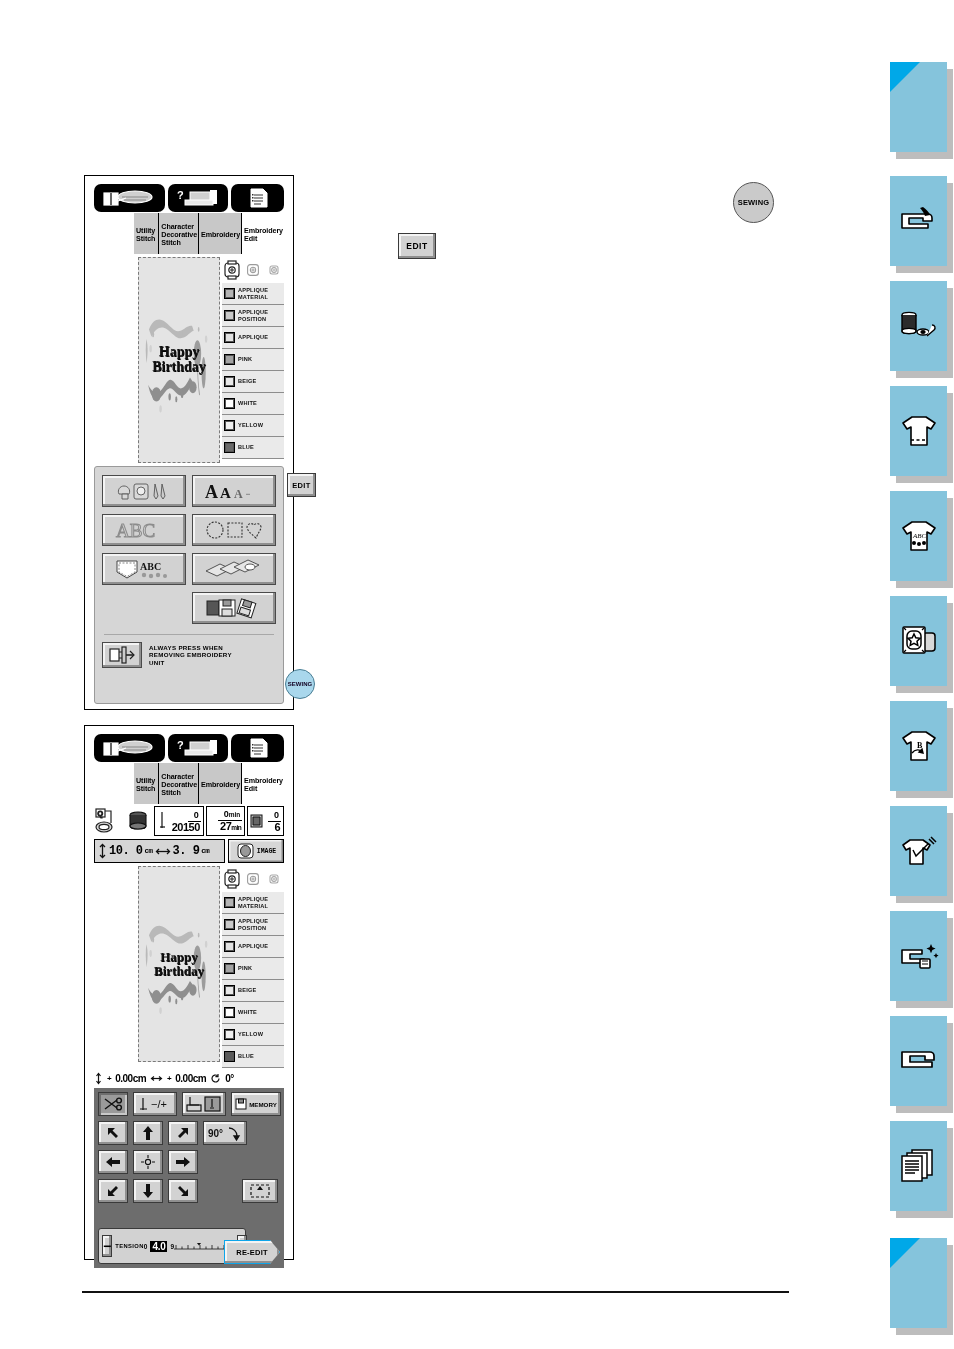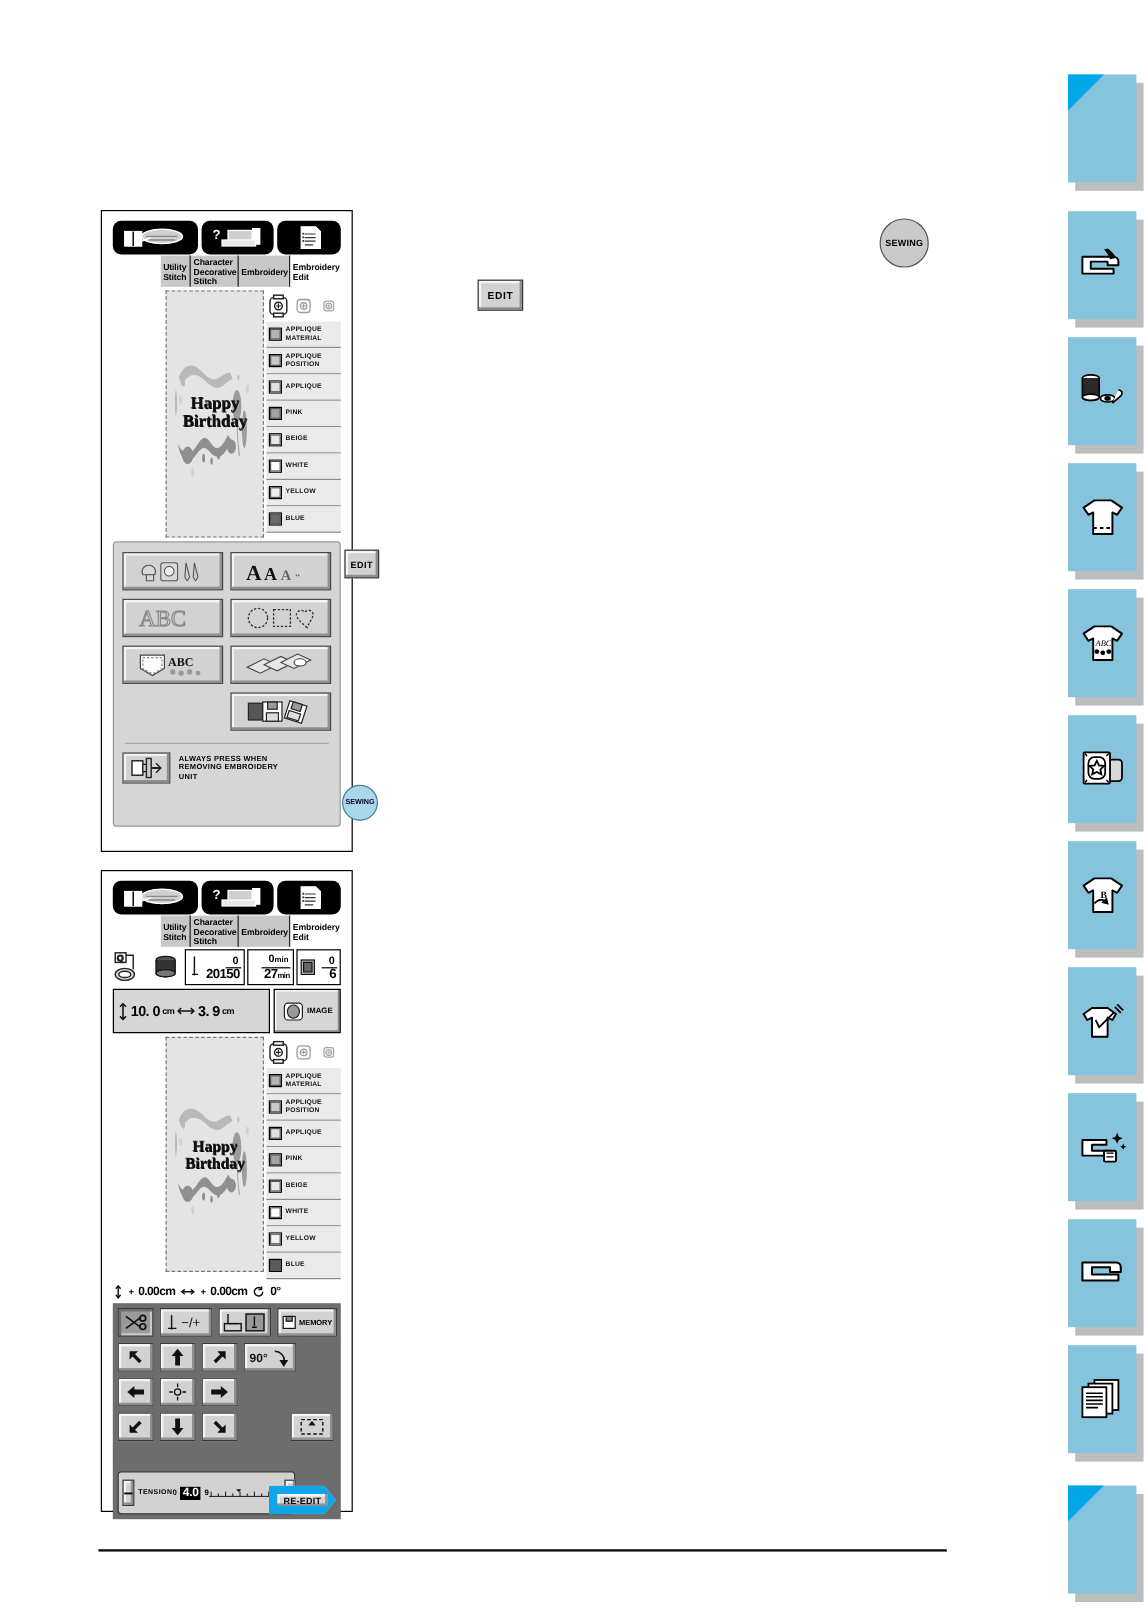--- a/index.html
+++ b/index.html
@@ -29,21 +29,21 @@
   .toptab {
     background:#000; border-radius:7px; flex:1;
     display:flex; align-items:center; justify-content:center;
     position:relative;
   }
   .toptab.w1 { flex:1.35; }
   .toptab.w2 { flex:1.15; }
   .toptab svg { display:block; }
 
   
-  .modetabs { display:flex; height:26px; margin-top:1px;padding-left:40px; }
+  .modetabs { display:flex; height:41px; margin-top:1px;padding-left:40px; }
   .modetab {
     flex:1; border-right:1px solid #000;
     background:#c8c8c8;
     font-size:7.2px; font-weight:bold; line-height:8px;
     color:#000; padding:2px 1px 0 2px;
     display:flex; align-items:center;
     letter-spacing:-0.1px;
   }
   .modetab:last-child { border-right:none; }
   .modetab.active { background:#ffffff; }
@@ -61,21 +61,21 @@
     border:1px solid #000; background:#fff;
     display:flex; align-items:center; padding:0 2px;
     position:relative;
   }
   .stat-small { font-size:6.5px; font-weight:bold; }
   .stat-stack { display:flex; flex-direction:column; align-items:flex-end; justify-content:center; line-height:11px; }
   .stat-top { font-size:9px; font-weight:bold; border-bottom:1.2px solid #000; padding:0 2px 0 6px; }
   .stat-bot { font-size:11px; font-weight:bold; padding:0 1px; letter-spacing:-0.5px; }
 
   
-  .sizerow { display:flex; align-items:center; gap:3px; height:37px; margin-top:3px; }
+  .sizerow { display:flex; align-items:center; gap:3px; height:24px; margin-top:3px;font-family:Liberation Mono, monospace; }
   .sizebox {
     border:1px solid #000; background:#d6d6d6;
     flex:1; display:flex; align-items:center; gap:2px;
     padding:0 3px; height:100%;
     font-weight:bold; font-size:12px; letter-spacing:-0.5px;
   }
   .sizebox .unit { font-size:7.5px; font-weight:bold; }
   .btn-image {
     border:1px solid #000; background:#d6d6d6;
     box-shadow: inset -1.5px -1.5px 0 #8a8a8a, inset 1.5px 1.5px 0 #f2f2f2;
@@ -196,21 +196,21 @@
   .tens-mid { flex:1; display:flex; flex-direction:row; align-items:center; }
   .tens-label { font-size:5.8px; font-weight:bold; letter-spacing:0.4px; }
   .tens-val-row { display:flex; align-items:center; gap:3px; }
   .tens-end { font-size:6.5px; font-weight:bold; }
   .tens-val { background:#000; color:#fff; font-size:10px; font-weight:bold; padding:0 2px; letter-spacing:-0.3px; }
   .tens-scale { width:60px; height:7px; position:relative; }
 
   .reedit {
     position:absolute; right:4px; bottom:4px;
     width:56px; height:24px;
-    background:#d2d2d2; border:7px solid #0ea5e9;
+    background:#d2d2d2; border:1px solid #0ea5e9;
     box-shadow: inset -2px -2px 0 #909090, inset 2px 2px 0 #f4f4f4;
     display:flex; align-items:center; justify-content:center;
     font-size:7.5px; font-weight:bold; letter-spacing:0.2px;
     clip-path: polygon(0 0, 82% 0, 100% 50%, 82% 100%, 0 100%);
   }
 
   
   .callout-edit {
     position:absolute; left:398px; top:233px;
     width:38px; height:26px;

